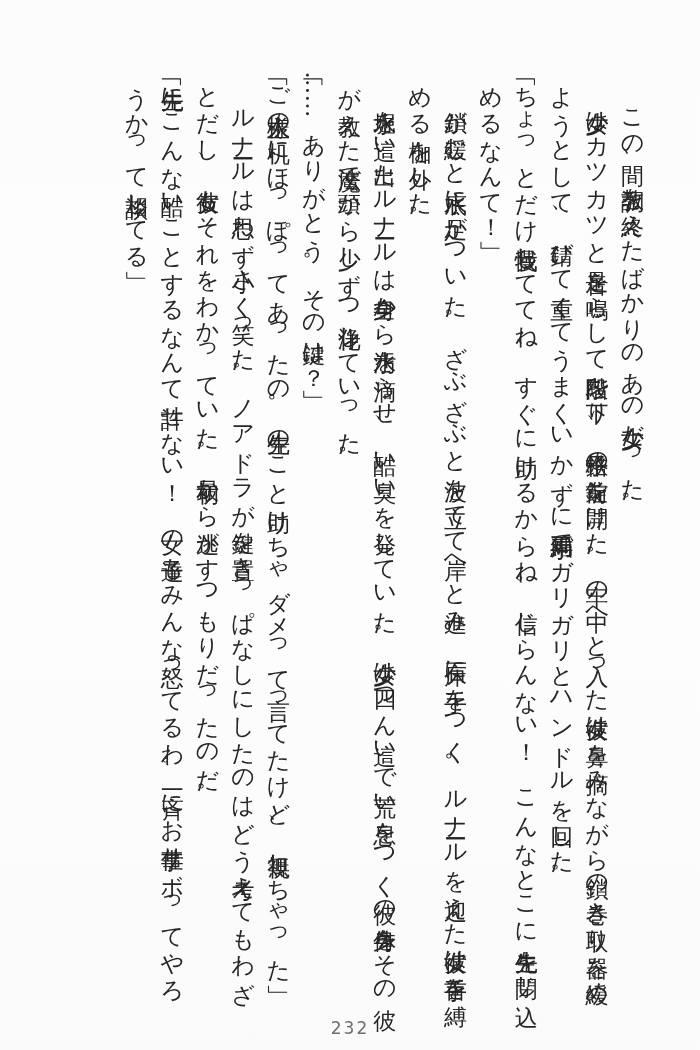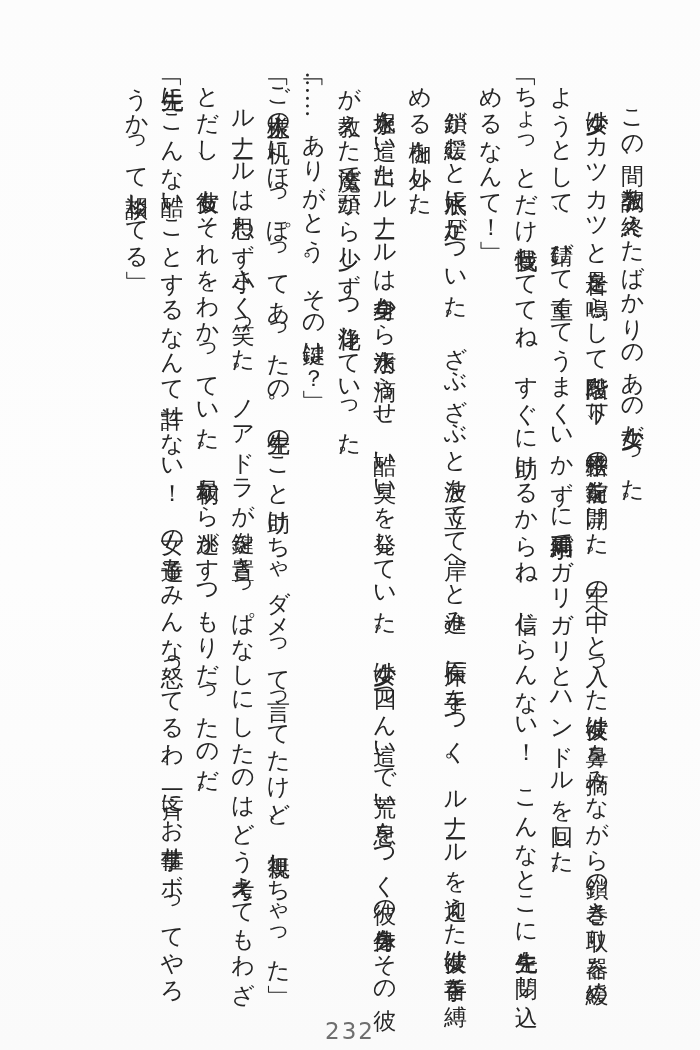--- a/index.html
+++ b/index.html
@@ -33,21 +33,21 @@
   }
   .text-block p.indent {
     text-indent: 1em;
   }
   .page-number {
     position: absolute;
     top: 1018px;
     left: 322px;
     width: 56px;
     text-align: center;
-    font-size: 23px;
+    font-size: 17px;
     color: #6e6e6e;
     letter-spacing: 2px;
     writing-mode: horizontal-tb;
     font-family: "DejaVu Sans", "Liberation Sans", sans-serif;
   }
 </style>
 </head>
 <body>
 
 <div class="page">

